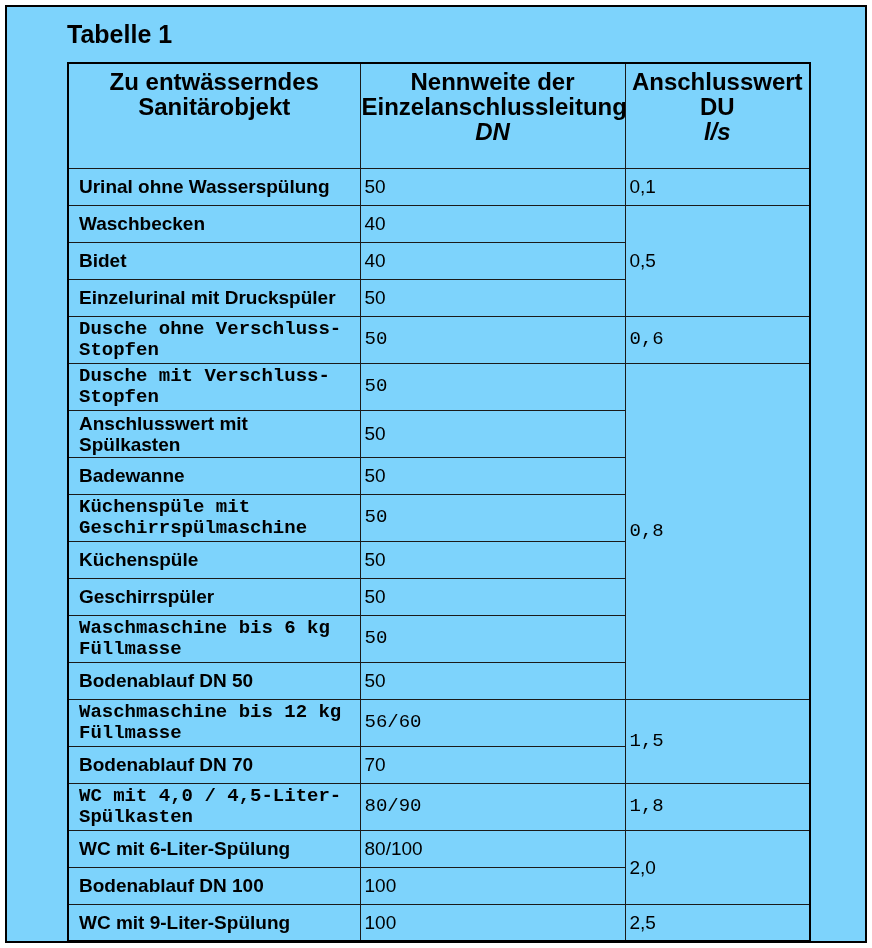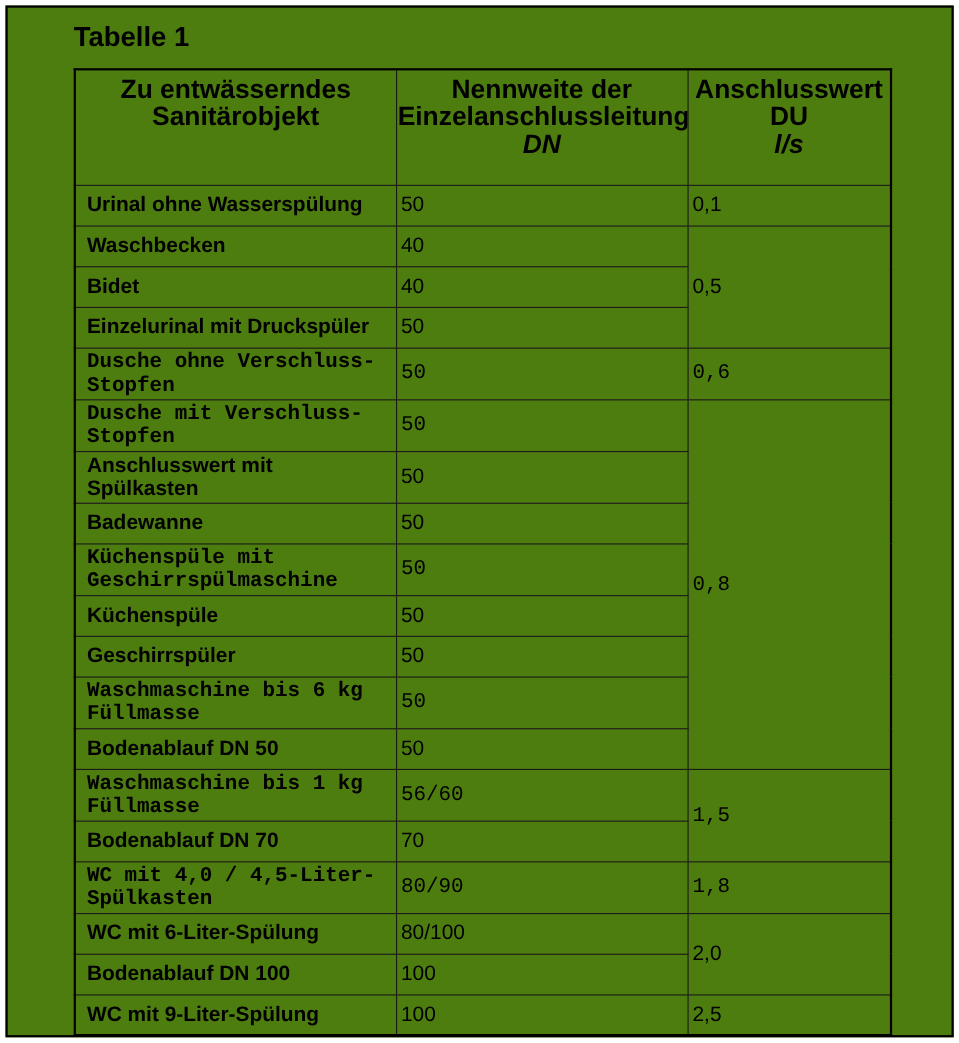--- a/index.html
+++ b/index.html
@@ -12,21 +12,21 @@
   .canvas {
     position: relative;
     width: 872px;
     height: 948px;
     background: #ffffff;
   }
   .frame {
     position: absolute;
     top: 5px; left: 5px; right: 5px; bottom: 5px;
     border: 2px solid #000000;
-    background: #4d7c0f;
+    background: #7dd3fc;
     box-sizing: border-box;
     padding: 12px 0 0 60px;
   }
   .title {
     font-size: 25px;
     font-weight: bold;
     line-height: 30px;
     margin: 0 0 13px 0;
     letter-spacing: 0px;
   }
@@ -166,21 +166,21 @@
         <tr class="h2">
           <td class="obj">Waschmaschine bis 6 kg
 Füllmasse</td>
           <td class="num">50</td>
         </tr>
         <tr>
           <td class="obj">Bodenablauf DN 50</td>
           <td class="num">50</td>
         </tr>
         <tr class="h2">
-          <td class="obj">Waschmaschine bis 1 kg
+          <td class="obj">Waschmaschine bis 12 kg
 Füllmasse</td>
           <td class="num">56/60</td>
           <td class="num" rowspan="2">1,5</td>
         </tr>
         <tr>
           <td class="obj">Bodenablauf DN 70</td>
           <td class="num">70</td>
         </tr>
         <tr class="h2">
           <td class="obj">WC mit 4,0 / 4,5-Liter-

